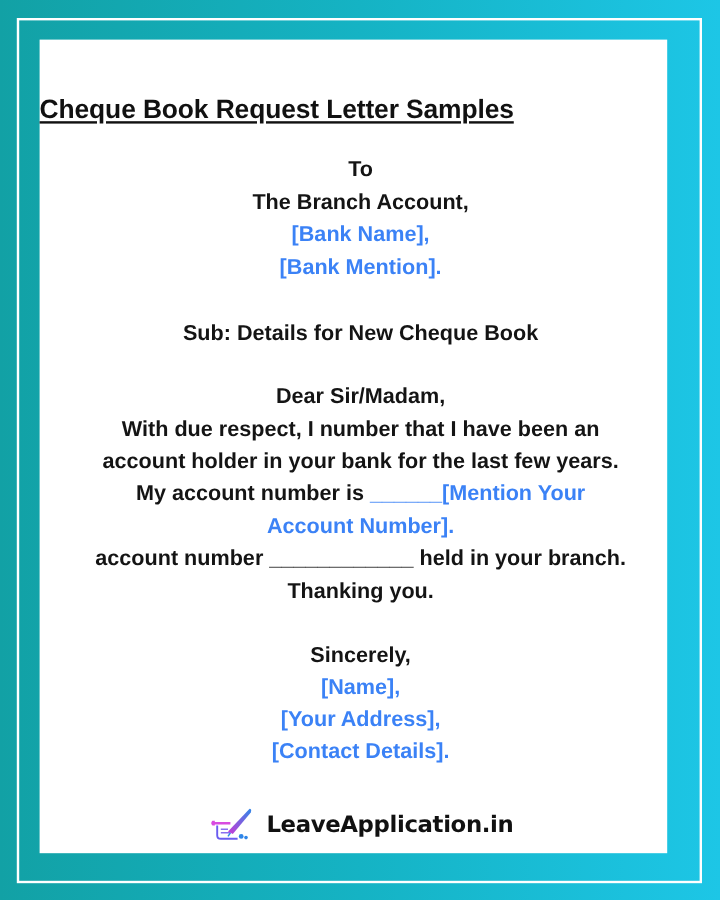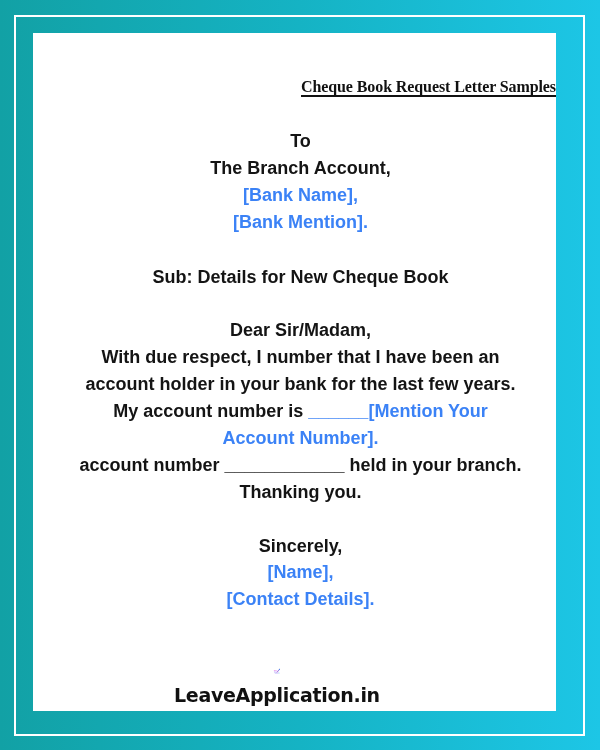--- a/index.html
+++ b/index.html
@@ -10,36 +10,35 @@
     }
     .frame-line {
       position: absolute; left: 14px; top: 15px; width: 567px; height: 717px;
       border: 2px solid #ffffff; box-sizing: content-box;
     }
     .card {
       position: absolute; left: 33px; top: 33px; width: 523px; height: 678px;
       background: #ffffff;
     }
     .title {
-      position: absolute; left: 0; right: 0; top: 45px; text-align: right;
-      font-size: 16px; font-weight: bold; color: #111111; text-decoration: underline;
+      position: absolute; left: 0; right: 0; top: 45px; text-align: left;
+      font-size: 22px; font-weight: bold; color: #111111; text-decoration: underline;
       text-underline-offset: 3px; text-decoration-thickness: 2px;
       letter-spacing: -0.1px;
-      font-family: Liberation Serif, serif;
     }
     .body {
       position: absolute; left: 0; right: 0; top: 95px; text-align: center;
       font-size: 18px; line-height: 26.9px; font-weight: bold; color: #141414; padding-left: 12px;
     }
     .line { display: block; white-space: nowrap; }
     .red { color: #3b82f6; }
     .gap { display: block; height: 26.9px; }
     .logo {
       position: absolute; left: 174px; top: 668px; height: 38px;
-      display: flex; align-items: center; gap: 10px; flex-direction: column;
+      display: flex; align-items: center; gap: 10px;
     }
     .logo-text {
       font-family: "DejaVu Sans", sans-serif; font-weight: bold; font-size: 19px;
       color: #111111; letter-spacing: -0.3px;
     }
     .logo-icon { width: 38px; height: 32px; display: block; }
   </style>
 </head>
 <body>
 
@@ -59,20 +58,21 @@
     <span class="line">Dear Sir/Madam,</span>
     <span class="line">With due respect, I number that I have been an</span>
     <span class="line">account holder in your bank for the last few years.</span>
     <span class="line"><span>My account number is </span><span class="red">______</span><span class="red">[Mention Your</span></span>
     <span class="line red">Account Number].</span>
     <span class="line"><span>account number </span><span>____________</span><span> held in your branch.</span></span>
     <span class="line">Thanking you.</span>
     <span class="gap"></span>
     <span class="line">Sincerely,</span>
     <span class="line red" style="font-weight:600">[Name],</span>
+    <span class="line red" style="font-weight:600">[Your Address],</span>
     <span class="line red" style="font-weight:600">[Contact Details].</span>
   </div>
 </div>
 
 <div class="logo">
   <svg class="logo-icon" viewBox="0 0 38 32">
     <defs>
       <linearGradient id="qg" x1="0" y1="1" x2="1" y2="0">
         <stop offset="0" stop-color="#c93ad6"></stop>
         <stop offset="1" stop-color="#2f86e8"></stop>

